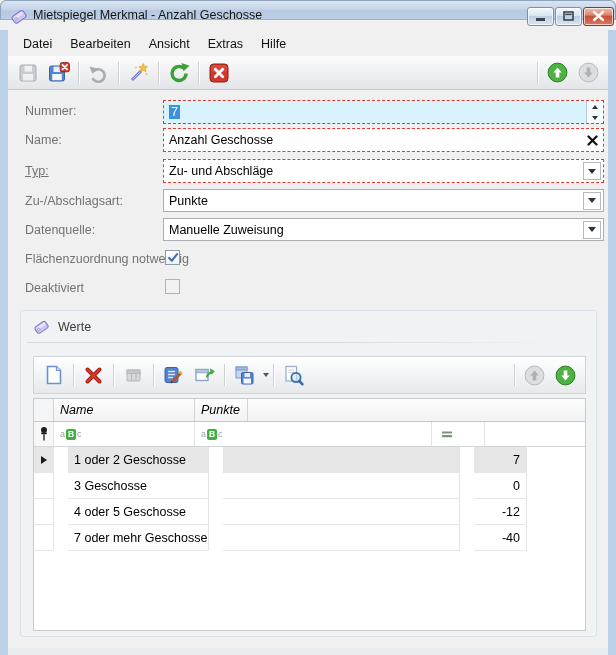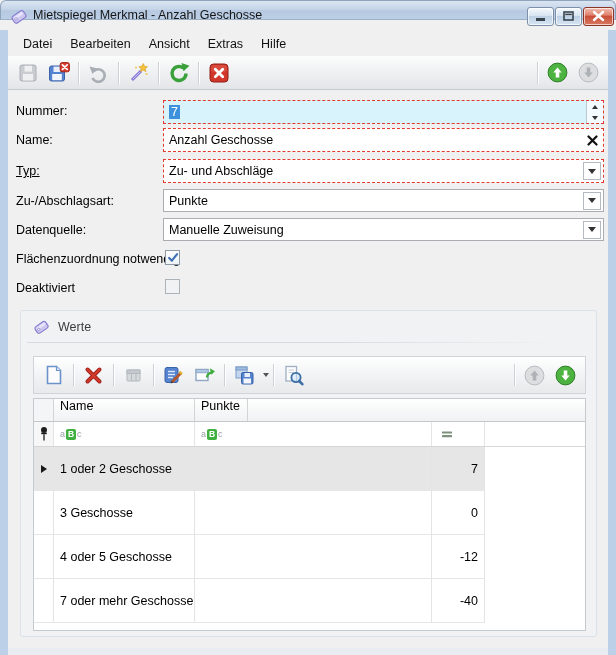--- a/index.html
+++ b/index.html
@@ -30,21 +30,21 @@
     display:flex; align-items:center; padding-left:6px; }
   .menu-item { padding:3px 9px; color:#111; }
   #toolbar { position:absolute; left:8px; top:56px; width:600px; height:34px;
     background:linear-gradient(#fcfcfc,#eceef0 60%,#e3e5e8); border-bottom:1px solid #c8ccd0;
     display:flex; align-items:center; padding:0 4px; }
   .tb-btn { width:27px; height:27px; display:flex; align-items:center; justify-content:center; margin:0 2px; }
   .tb-sep { width:1px; height:22px; background:#cdd1d5; margin:0 4px; box-shadow:1px 0 0 #fff; }
   .tb-spacer { flex:1; }
 
   
-  .f-label { position:absolute; left:16px; color:#000000; }
+  .f-label { position:absolute; left:25px; color:#737373; }
   .f-field { position:absolute; left:163px; width:441px; height:24px; background:#fff;
     border:1px solid #abadb3; display:flex; align-items:center; }
   .f-field.required { border:1px dashed #e23a2e; }
   .f-text { flex:1; padding-left:5px; white-space:nowrap; overflow:hidden; }
   .sel7 { background:#3c90dc; color:#fff; padding:1px 2px; }
   #fld-nummer { background:#d9f3fc; }
   .spin-col { width:17px; align-self:stretch; border-left:1px solid #bcc8ce; background:#f4fbfe;
     display:flex; flex-direction:column; align-items:center; justify-content:center; }
   .spin-b { width:100%; height:50%; display:flex; align-items:center; justify-content:center; }
   .tri-up { width:0; height:0; border-left:3.5px solid transparent; border-right:3.5px solid transparent; border-bottom:4.5px solid #333; }
@@ -68,27 +68,27 @@
   #toolbar2 { position:absolute; left:12px; top:45px; width:553px; height:38px;
     background:linear-gradient(#ffffff,#eff1f3 60%,#e7e9eb); border:1px solid #d0d4d8;
     display:flex; align-items:center; padding:0 4px; }
   .caret-dn { width:0; height:0; border-left:3.5px solid transparent; border-right:3.5px solid transparent; border-top:4.5px solid #555; margin-left:3px; }
 
   
   #grid { position:absolute; left:12px; top:87px; width:553px; height:233px; background:#fff;
     border:1px solid #c6cacd; }
   .g-row { display:flex; width:100%; }
   #g-header { height:23px; background:linear-gradient(#fefefe,#f1f2f4); border-bottom:1px solid #c4c8cb; }
-  .g-hcell { display:flex; align-items:flex-start; padding-left:6px; border-right:1px solid #d2d5d8; color:#000; }
+  .g-hcell { display:flex; align-items:center; padding-left:6px; border-right:1px solid #d2d5d8; color:#000;font-style:italic; }
   #g-filter { height:25px; background:#fff; border-bottom:1px solid #d4d7da; }
   .g-fcell { display:flex; align-items:center; padding-left:6px; border-right:1px solid #e2e4e6; }
   .c-ind { width:20px; flex:none; padding-left:0 !important; justify-content:center; background:#f7f7f7; }
   .c-name { width:141px; flex:none; } .c-beschr { width:237px; flex:none; }
   .c-punkte { width:53px; flex:none; } .c-fill { flex:1; border-right:none !important; background:#fff; }
-  .g-datarow { height:44px; }
+  .g-datarow { height:26px;gap:14px; }
   .g-cell { display:flex; align-items:center; padding-left:6px; border-right:1px solid #e2e4e6;
     border-bottom:1px solid #e4e6e8; background:#fff; white-space:nowrap; overflow:hidden; }
   .g-cell.num { justify-content:flex-end; padding-right:6px; padding-left:0; }
   .g-datarow .nob { border-bottom:none; border-right:none; background:#fff; }
   .g-datarow.selected .g-cell { background:#e6e6e6; }
   .g-datarow.selected .nob { background:#fff; }
   .sort-arrow { margin-left:auto; margin-right:6px; width:0; height:0;
     border-left:4px solid transparent; border-right:4px solid transparent; border-bottom:5px solid #54585d; }
   .abc { font-size:9px; letter-spacing:0; display:flex; align-items:center; }
   .abc .g { color:#9aa0a6; font-style:normal; }

